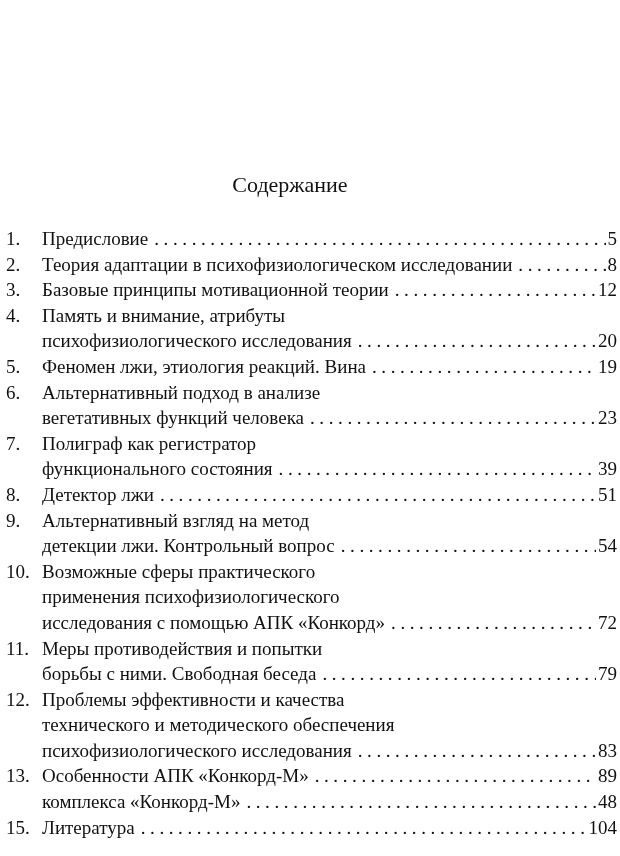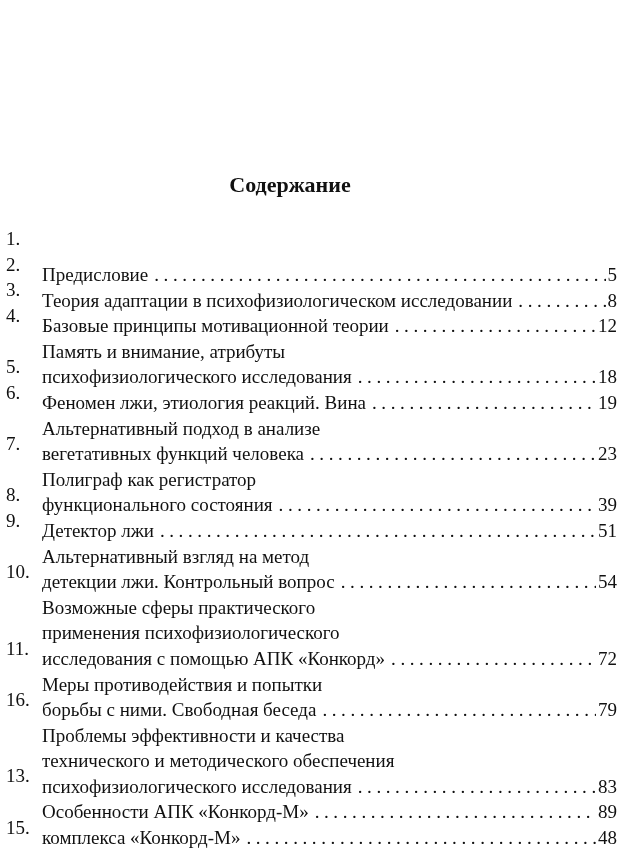--- a/index.html
+++ b/index.html
@@ -3,37 +3,37 @@
 <meta charset="utf-8">
 <style>
   html, body { margin: 0; padding: 0; background: #ffffff; }
   body {
     width: 620px; height: 856px; position: relative; overflow: hidden;
     font-family: "Liberation Serif", "DejaVu Serif", serif;
     color: #111111;
   }
   .page-title {
     position: absolute; left: 0; width: 580px; top: 172px;
-    text-align: center; font-weight: bold; font-size: 22px;
+    text-align: center; font-weight: normal; font-size: 22px;
     letter-spacing: 0px;
   }
   .toc {
     position: absolute; left: 0; top: 226px; width: 620px;
   }
   .toc-entry { position: relative; }
   .toc-line {
     position: relative; height: 25.6px; line-height: 25.6px;
     font-size: 19px; white-space: nowrap;
   }
   .toc-num {
     position: absolute; left: 6px; top: 0;
   }
   .toc-text-wrap {
     position: absolute; left: 42px; right: 3px; top: 0;
-    display: flex; align-items: flex-end; overflow: hidden; margin-top: 36px;
+    display: flex; align-items: flex-end; overflow: hidden;
   }
   .toc-text { flex: 0 0 auto; }
   .toc-dots {
     flex: 1 1 auto; overflow: hidden; white-space: nowrap;
     letter-spacing: 4.6px; margin: 0 2px 0 6px;
   }
   .toc-page { flex: 0 0 auto; text-align: right; }
 </style>
 </head>
 <body>
@@ -75,21 +75,21 @@
       <div class="toc-line">
         <span class="toc-num">4.</span>
         <div class="toc-text-wrap">
           <span class="toc-text">Память и внимание, атрибуты</span>
         </div>
       </div>
       <div class="toc-line">
         <div class="toc-text-wrap">
           <span class="toc-text">психофизиологического исследования</span>
           <span class="toc-dots">................................................................................................</span>
-          <span class="toc-page">18</span>
+          <span class="toc-page">20</span>
         </div>
       </div>
     </div>
     <div class="toc-entry">
       <div class="toc-line">
         <span class="toc-num">5.</span>
         <div class="toc-text-wrap">
           <span class="toc-text">Феномен лжи, этиология реакций. Вина</span>
           <span class="toc-dots">................................................................................................</span>
           <span class="toc-page">19</span>
@@ -181,21 +181,21 @@
       <div class="toc-line">
         <div class="toc-text-wrap">
           <span class="toc-text">борьбы с ними. Свободная беседа</span>
           <span class="toc-dots">................................................................................................</span>
           <span class="toc-page">79</span>
         </div>
       </div>
     </div>
     <div class="toc-entry">
       <div class="toc-line">
-        <span class="toc-num">16.</span>
+        <span class="toc-num">12.</span>
         <div class="toc-text-wrap">
           <span class="toc-text">Проблемы эффективности и качества</span>
         </div>
       </div>
       <div class="toc-line">
         <div class="toc-text-wrap">
           <span class="toc-text">технического и методического обеспечения</span>
         </div>
       </div>
       <div class="toc-line">

